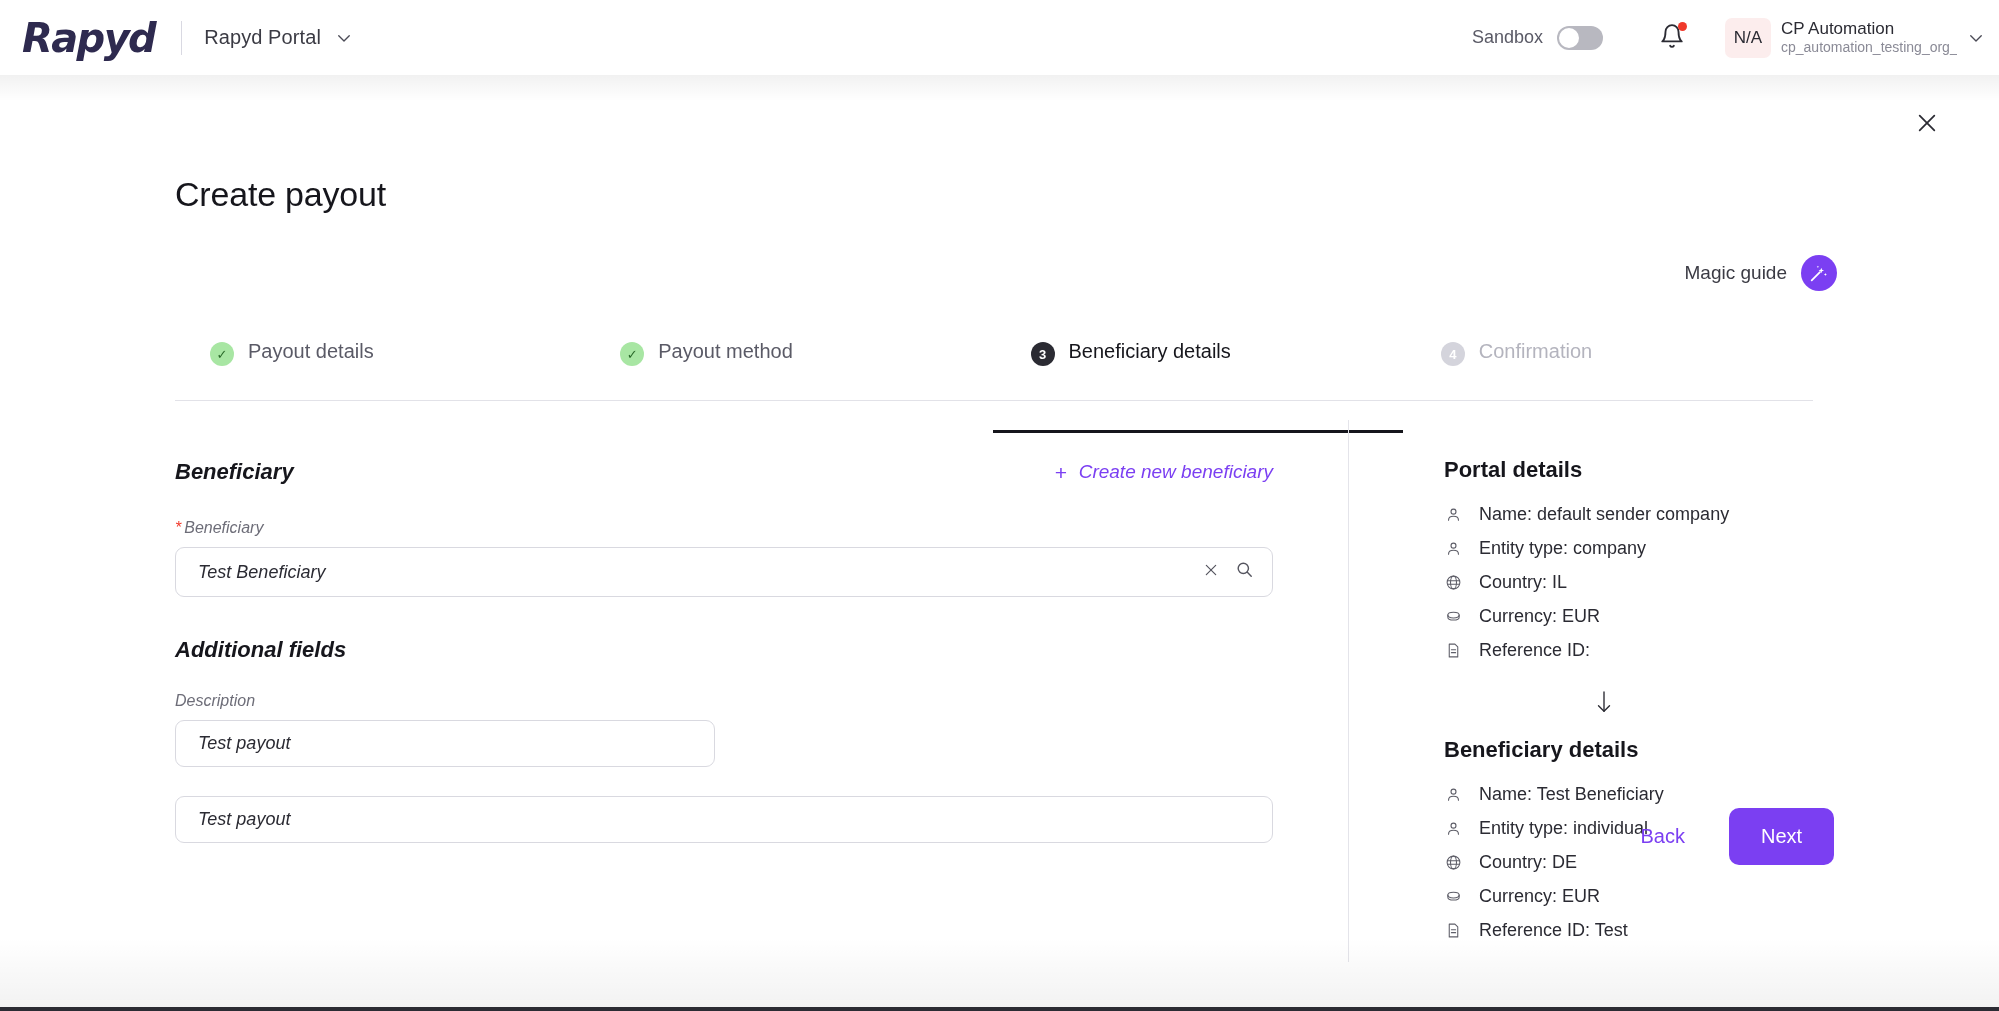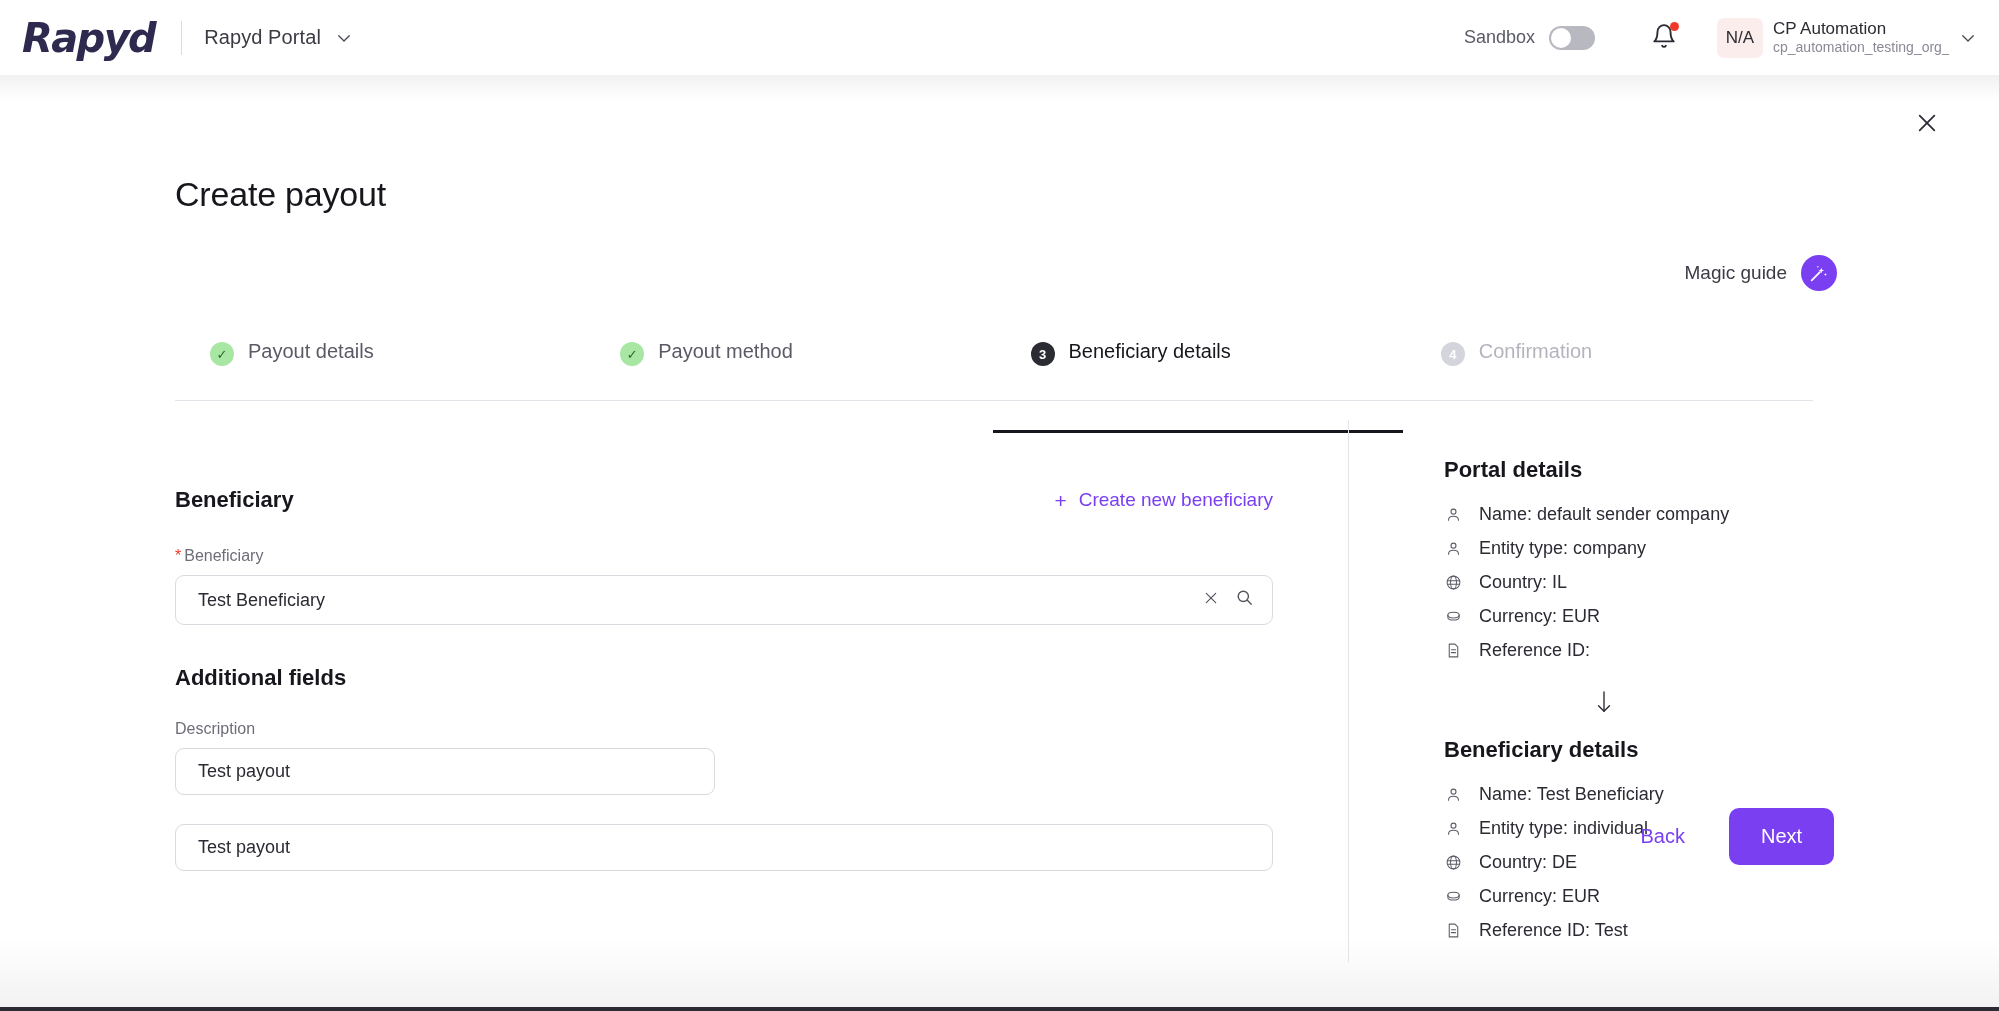--- a/index.html
+++ b/index.html
@@ -55,21 +55,21 @@
     margin-left: 14px;
     display: inline-flex;
     align-items: center;
     color: #4a4a55;
   }
 
   .topbar-right {
     margin-left: auto;
     display: flex;
     align-items: center;
-    padding-right: 8px;
+    padding-right: 0px;
     height: 100%;
   }
   .sandbox-label {
     font-size: 18px;
     color: #5a5a66;
     margin-right: 14px;
   }
   .toggle {
     width: 46px;
     height: 24px;
@@ -231,22 +231,23 @@
   
   .vdivider {
     position: absolute;
     left: 1348px; top: 345px;
     width: 1px; height: 542px;
     background: #e4e4ea;
   }
 
   .form-col {
     position: absolute;
-    left: 175px; top: 412px;
+    left: 175px; top: 384px;
     width: 1100px;
+    font-style: italic;
   }
   .sec-head-row {
     display: flex;
     align-items: center;
     justify-content: space-between;
     width: 1098px;
   }
   .sec-title {
     font-size: 22px;
     font-weight: 700;

